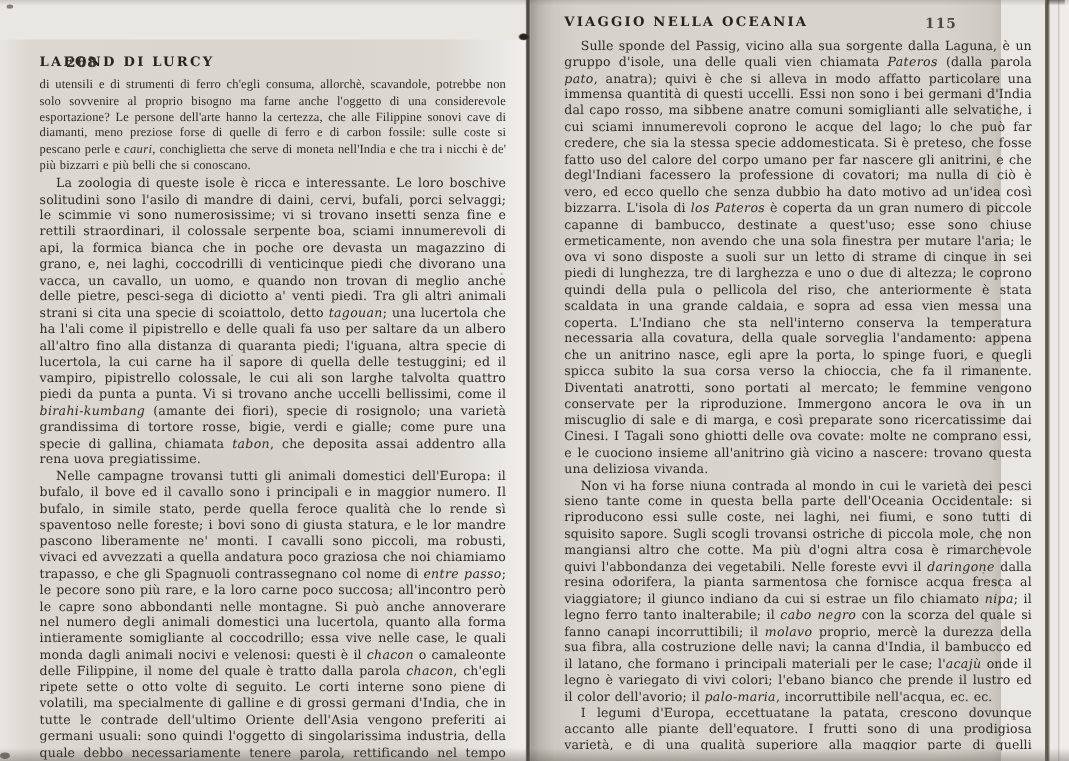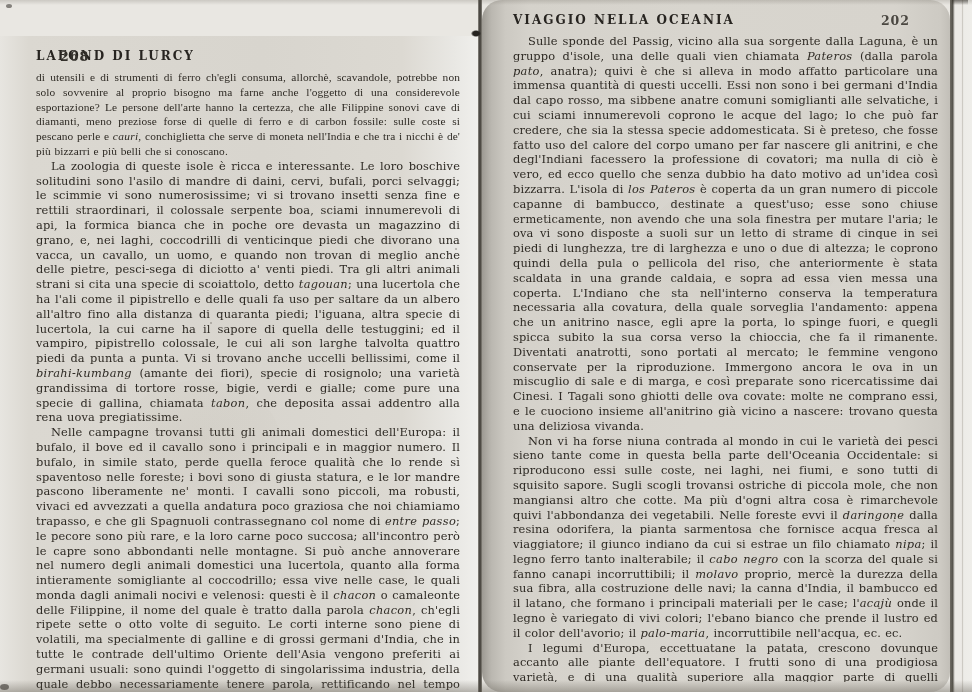--- a/index.html
+++ b/index.html
@@ -13,25 +13,24 @@
   
   .page { position: absolute; top: 0; height: 692px; }
   .page-left {
     left: 0; width: 479px;
     background: linear-gradient(to right,
       #e7e5e0 0%, #dbd8d1 6%, #d8d5ce 55%, #dcd9d2 84%,
       #e9e8e4 95%, #f0efec 100%);
     margin-top: 36px;
   }
   .page-right {
-    left: 482px; width: 468px;
+    left: 482px; width: 428px;
     background: linear-gradient(to right,
       #9d9a93 0%, #bab7b0 2%, #ccc9c2 5%, #d5d2cb 10%,
       #d8d5ce 45%, #d7d4cd 88%, #cdcac3 98%, #c2bfb8 100%);
-    border-radius: 20px;
   }
   .gutter {
     position: absolute; top: 0; left: 478px; width: 4px; height: 692px;
     background: linear-gradient(to right, #8f8c85, #3e3b36 45%, #55524b 70%, #8a877f);
   }
   .page-edge {
     position: absolute; top: 0; left: 950px; width: 22px; height: 692px;
     background: linear-gradient(to right,
       #706d66 0%, #56534c 12%, #eceae6 22%, #eceae6 52%,
       #c8c5be 56%, #edecE8 62%, #efeeea 100%);
@@ -115,21 +114,21 @@
       <p>La zoologia di queste isole è ricca e interessante. Le loro boschive solitudini sono l'asilo di mandre di daini, cervi, bufali, porci selvaggi; le scimmie vi sono numerosissime; vi si trovano insetti senza fine e rettili straordinari, il colossale serpente boa, sciami innumerevoli di api, la formica bianca che in poche ore devasta un magazzino di grano, e, nei laghi, coccodrilli di venticinque piedi che divorano una vacca, un cavallo, un uomo, e quando non trovan di meglio anche delle pietre, pesci-sega di diciotto a' venti piedi. Tra gli altri animali strani si cita una specie di scoiattolo, detto <i>tagouan</i>; una lucertola che ha l'ali come il pipistrello e delle quali fa uso per saltare da un albero all'altro fino alla distanza di quaranta piedi; l'iguana, altra specie di lucertola, la cui carne ha il sapore di quella delle testuggini; ed il vampiro, pipistrello colossale, le cui ali son larghe talvolta quattro piedi da punta a punta. Vi si trovano anche uccelli bellissimi, come il <i>birahi-kumbang</i> (amante dei fiori), specie di rosignolo; una varietà grandissima di tortore rosse, bigie, verdi e gialle; come pure una specie di gallina, chiamata <i>tabon</i>, che deposita assai addentro alla rena uova pregiatissime.</p>
       <p>Nelle campagne trovansi tutti gli animali domestici dell'Europa: il bufalo, il bove ed il cavallo sono i principali e in maggior numero. Il bufalo, in simile stato, perde quella feroce qualità che lo rende sì spaventoso nelle foreste; i bovi sono di giusta statura, e le lor mandre pascono liberamente ne' monti. I cavalli sono piccoli, ma robusti, vivaci ed avvezzati a quella andatura poco graziosa che noi chiamiamo trapasso, e che gli Spagnuoli contrassegnano col nome di <i>entre passo</i>; le pecore sono più rare, e la loro carne poco succosa; all'incontro però le capre sono abbondanti nelle montagne. Si può anche annoverare nel numero degli animali domestici una lucertola, quanto alla forma intieramente somigliante al coccodrillo; essa vive nelle case, le quali monda dagli animali nocivi e velenosi: questi è il <i>chacon</i> o camaleonte delle Filippine, il nome del quale è tratto dalla parola <i>chacon</i>, ch'egli ripete sette o otto volte di seguito. Le corti interne sono piene di volatili, ma specialmente di galline e di grossi germani d'India, che in tutte le contrade dell'ultimo Oriente dell'Asia vengono preferiti ai germani usuali: sono quindi l'oggetto di singolarissima industria, della quale debbo necessariamente tenere parola, rettificando nel tempo istesso un errore relativo a' pretesi covatori indiani, i quali farebbero, dicesi, il mestiere di covare ova di anatre. Ciò richiede una spiegazione.</p>
     </div>
   </div>
 
   <div class="gutter"></div>
 
   <div class="page page-right">
     <div class="header">
       <div class="running-title">VIAGGIO NELLA OCEANIA</div>
-      <span class="pagenum pagenum-right">202</span>
+      <span class="pagenum pagenum-right">115</span>
     </div>
     <div class="page-text">
       <p>Sulle sponde del Passig, vicino alla sua sorgente dalla Laguna, è un gruppo d'isole, una delle quali vien chiamata <i>Pateros</i> (dalla parola <i>pato</i>, anatra); quivi è che si alleva in modo affatto particolare una immensa quantità di questi uccelli. Essi non sono i bei germani d'India dal capo rosso, ma sibbene anatre comuni somiglianti alle selvatiche, i cui sciami innumerevoli coprono le acque del lago; lo che può far credere, che sia la stessa specie addomesticata. Si è preteso, che fosse fatto uso del calore del corpo umano per far nascere gli anitrini, e che degl'Indiani facessero la professione di covatori; ma nulla di ciò è vero, ed ecco quello che senza dubbio ha dato motivo ad un'idea così bizzarra. L'isola di <i>los Pateros</i> è coperta da un gran numero di piccole capanne di bambucco, destinate a quest'uso; esse sono chiuse ermeticamente, non avendo che una sola finestra per mutare l'aria; le ova vi sono disposte a suoli sur un letto di strame di cinque in sei piedi di lunghezza, tre di larghezza e uno o due di altezza; le coprono quindi della pula o pellicola del riso, che anteriormente è stata scaldata in una grande caldaia, e sopra ad essa vien messa una coperta. L'Indiano che sta nell'interno conserva la temperatura necessaria alla covatura, della quale sorveglia l'andamento: appena che un anitrino nasce, egli apre la porta, lo spinge fuori, e quegli spicca subito la sua corsa verso la chioccia, che fa il rimanente. Diventati anatrotti, sono portati al mercato; le femmine vengono conservate per la riproduzione. Immergono ancora le ova in un miscuglio di sale e di marga, e così preparate sono ricercatissime dai Cinesi. I Tagali sono ghiotti delle ova covate: molte ne comprano essi, e le cuociono insieme all'anitrino già vicino a nascere: trovano questa una deliziosa vivanda.</p>
       <p>Non vi ha forse niuna contrada al mondo in cui le varietà dei pesci sieno tante come in questa bella parte dell'Oceania Occidentale: si riproducono essi sulle coste, nei laghi, nei fiumi, e sono tutti di squisito sapore. Sugli scogli trovansi ostriche di piccola mole, che non mangiansi altro che cotte. Ma più d'ogni altra cosa è rimarchevole quivi l'abbondanza dei vegetabili. Nelle foreste evvi il <i>daringone</i> dalla resina odorifera, la pianta sarmentosa che fornisce acqua fresca al viaggiatore; il giunco indiano da cui si estrae un filo chiamato <i>nipa</i>; il legno ferro tanto inalterabile; il <i>cabo negro</i> con la scorza del quale si fanno canapi incorruttibili; il <i>molavo</i> proprio, mercè la durezza della sua fibra, alla costruzione delle navi; la canna d'India, il bambucco ed il latano, che formano i principali materiali per le case; l'<i>acajù</i> onde il legno è variegato di vivi colori; l'ebano bianco che prende il lustro ed il color dell'avorio; il <i>palo-maria</i>, incorruttibile nell'acqua, ec. ec.</p>
       <p>I legumi d'Europa, eccettuatane la patata, crescono dovunque accanto alle piante dell'equatore. I frutti sono di una prodigiosa varietà, e di una qualità superiore alla maggior parte di quelli dell'Indie; questi sono la noce di cocco, il tamarindo, la mela rosa, onde la polpa è bianca come la</p>
     </div>
   </div>
 
   <div class="page-edge"></div>
 

